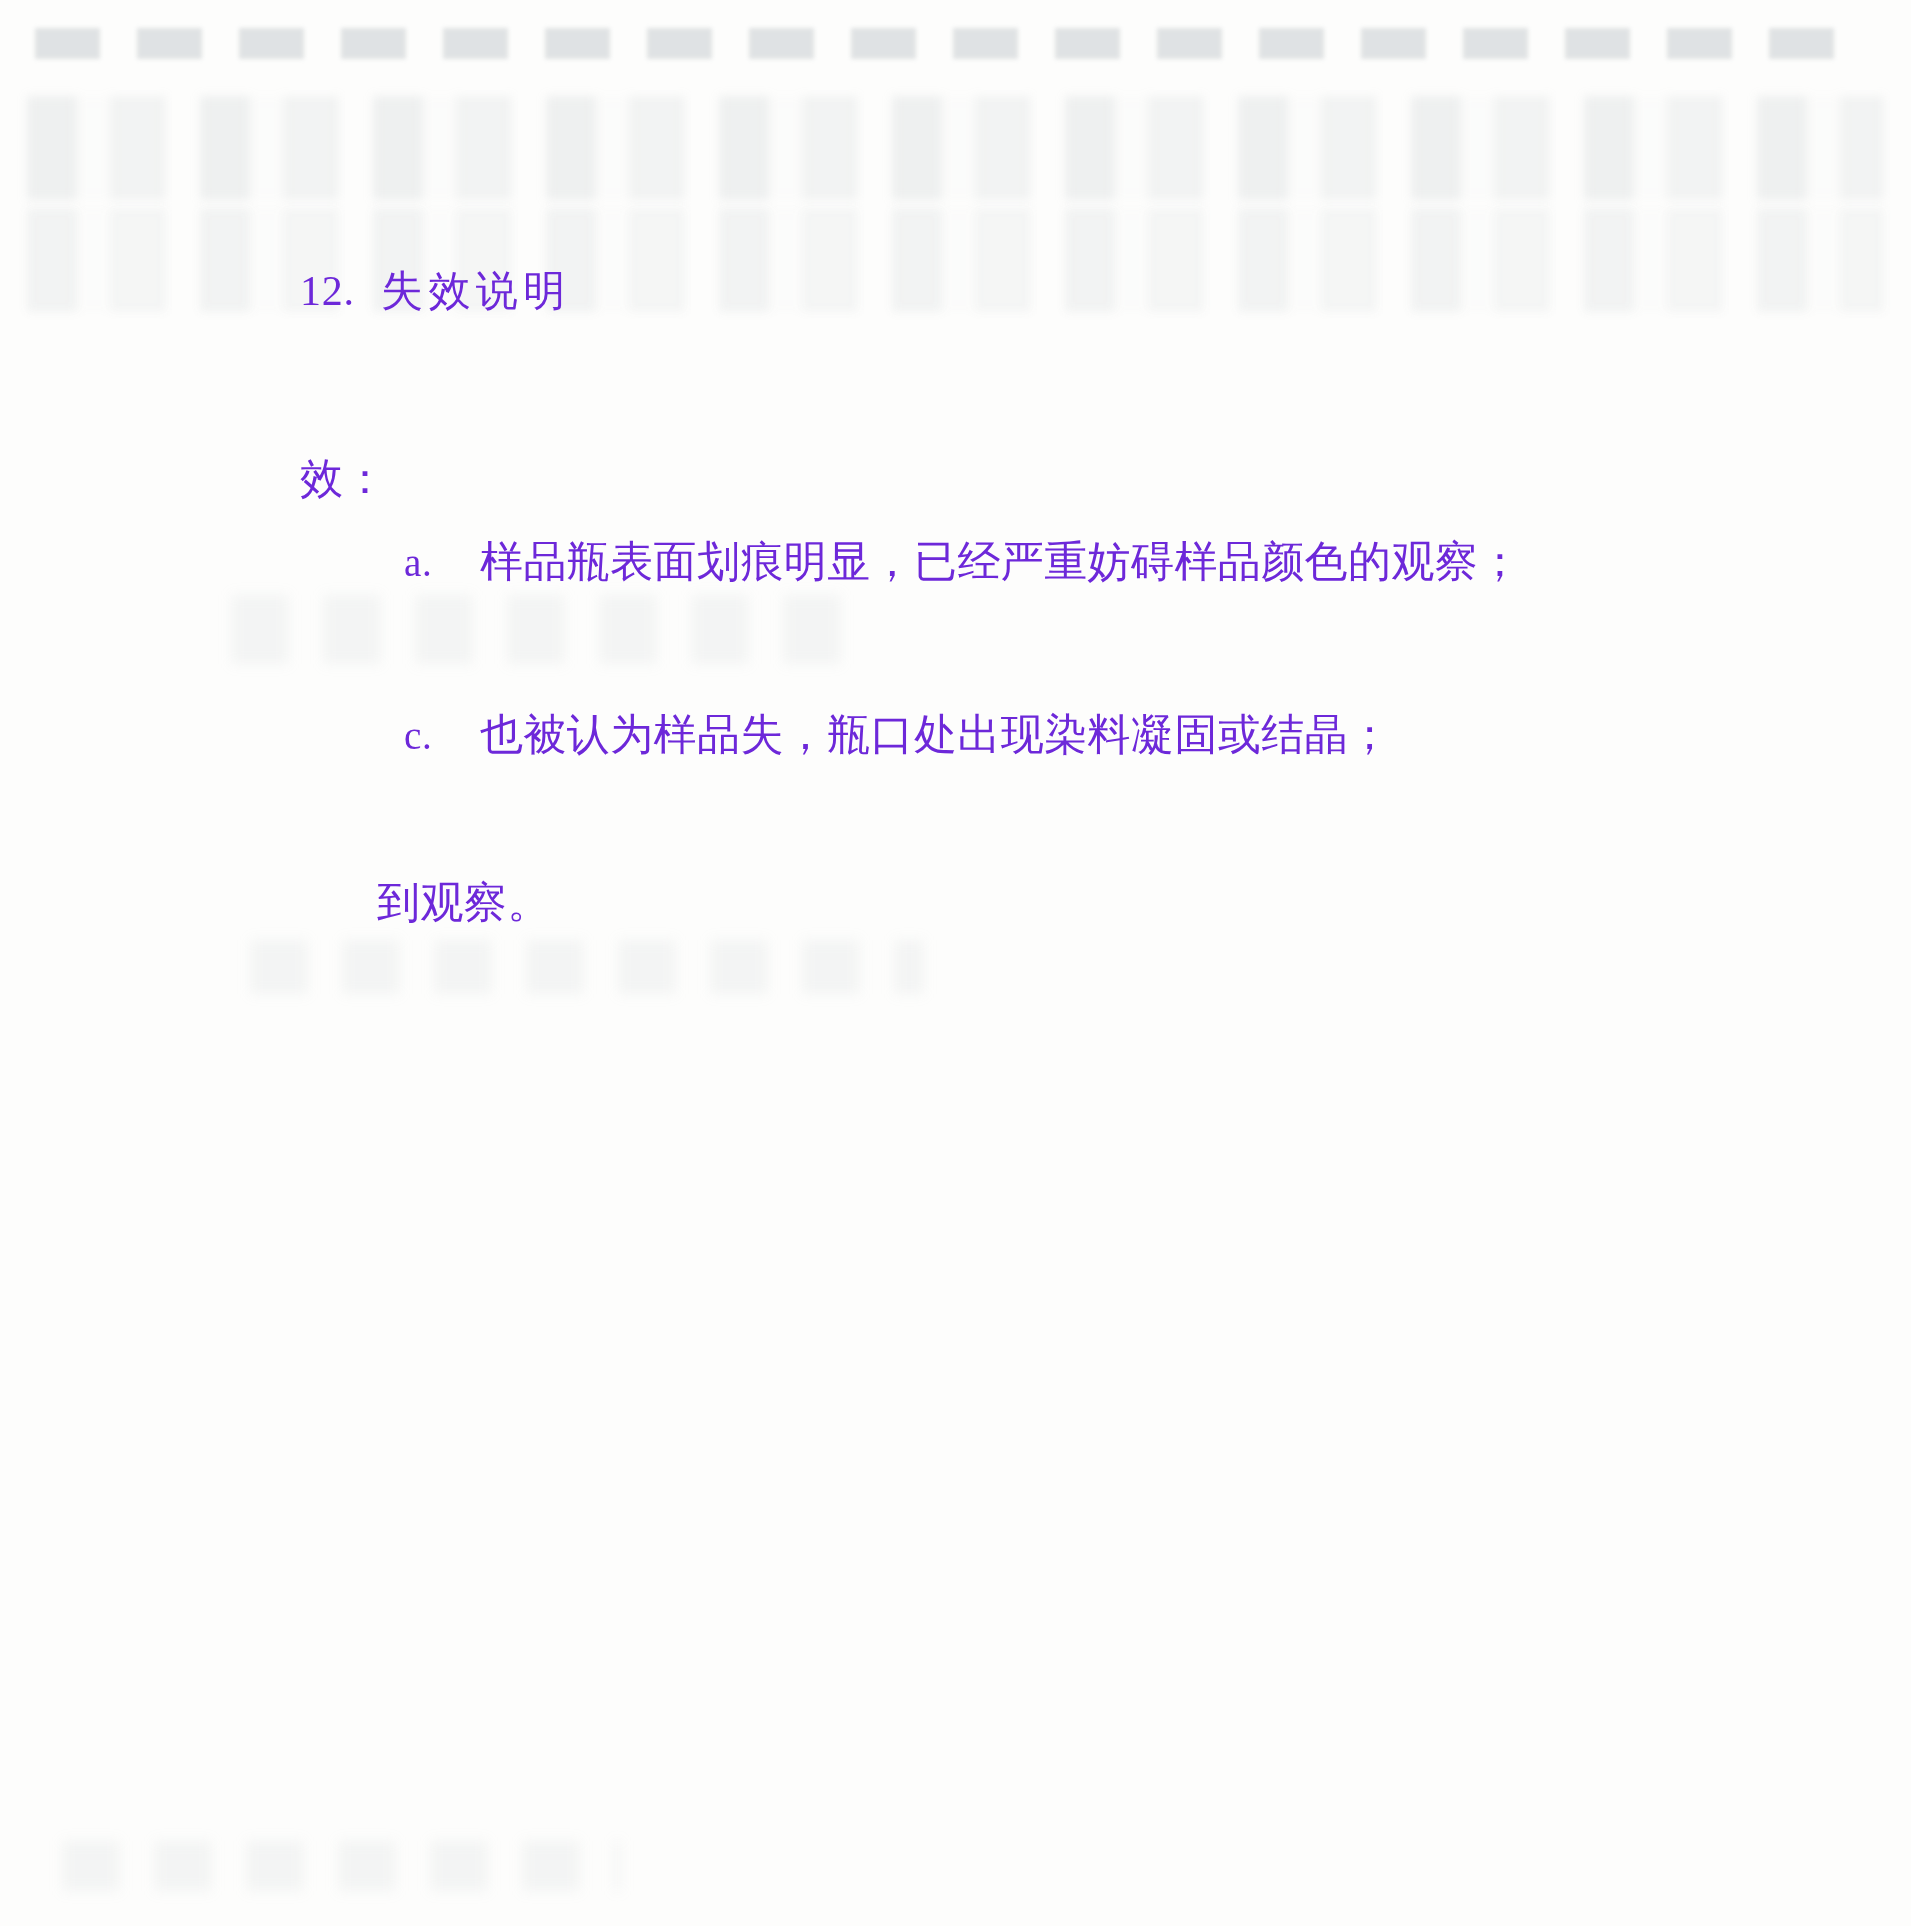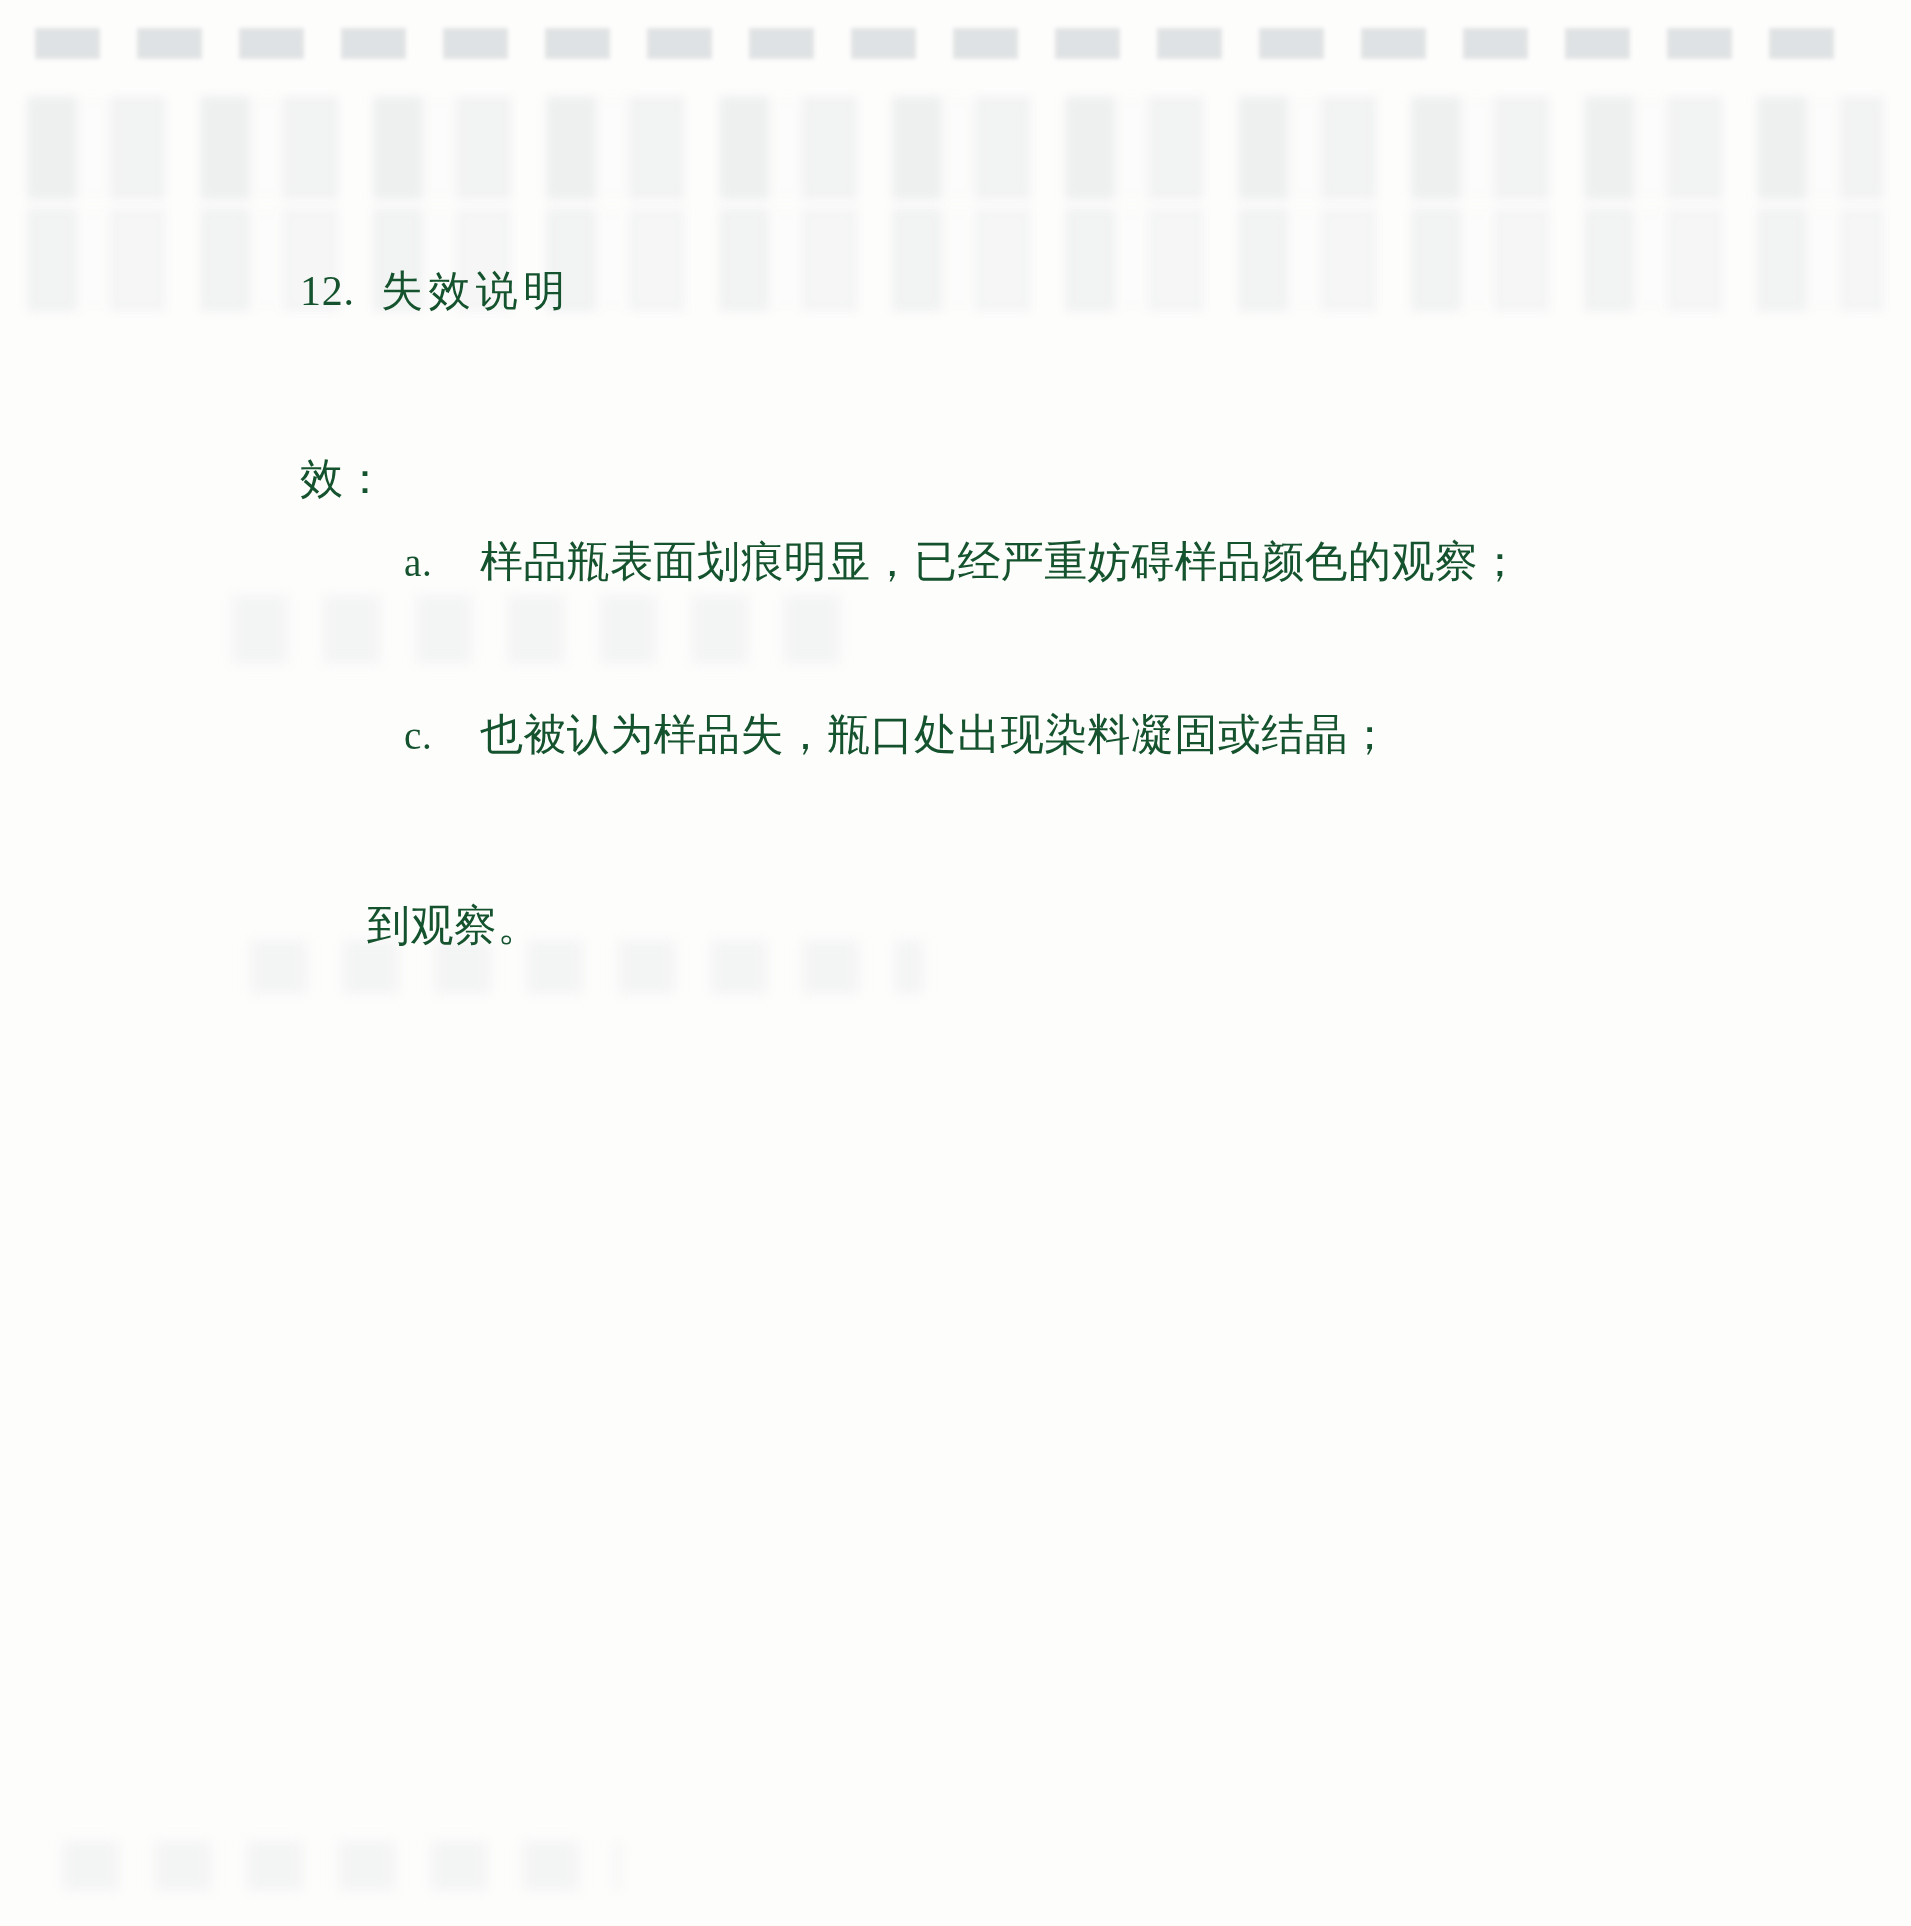--- a/index.html
+++ b/index.html
@@ -39,21 +39,21 @@
   .art-faint {
     background: repeating-linear-gradient(90deg,
       rgba(168,178,183,0.11) 0px, rgba(168,178,183,0.11) 58px,
       rgba(168,178,183,0.00) 58px, rgba(168,178,183,0.00) 92px);
     filter: blur(6.2px);
   }
   
   .line {
     position: absolute;
     white-space: nowrap;
-    color: #14532d;
+    color: #6d28d9;
     font-size: 43px;
     line-height: 1;
     letter-spacing: 0.4px;
   }
   .section-head { font-size: 42px; }
   .section-num {
     display: inline-block;
     width: 81px;
     letter-spacing: 0.8px;
   }
@@ -83,16 +83,16 @@
 
   <div class="line" style="left:300px; top:457px;">效：</div>
 
   <div class="line" style="left:404px; top:540px;">
     <span class="list-marker">a.</span><span>样品瓶表面划痕明显，已经严重妨碍样品颜色的观察；</span>
   </div>
   <div class="line" style="left:404px; top:713px;">
     <span class="list-marker">c.</span><span>也被认为样品失，瓶口处出现染料凝固或结晶；</span>
   </div>
 
-  <div class="line" style="left:367px; top:881px;margin-top:23px;">到观察。</div>
+  <div class="line" style="left:377px; top:881px;">到观察。</div>
 
 </div>
 
 
 </body></html>

